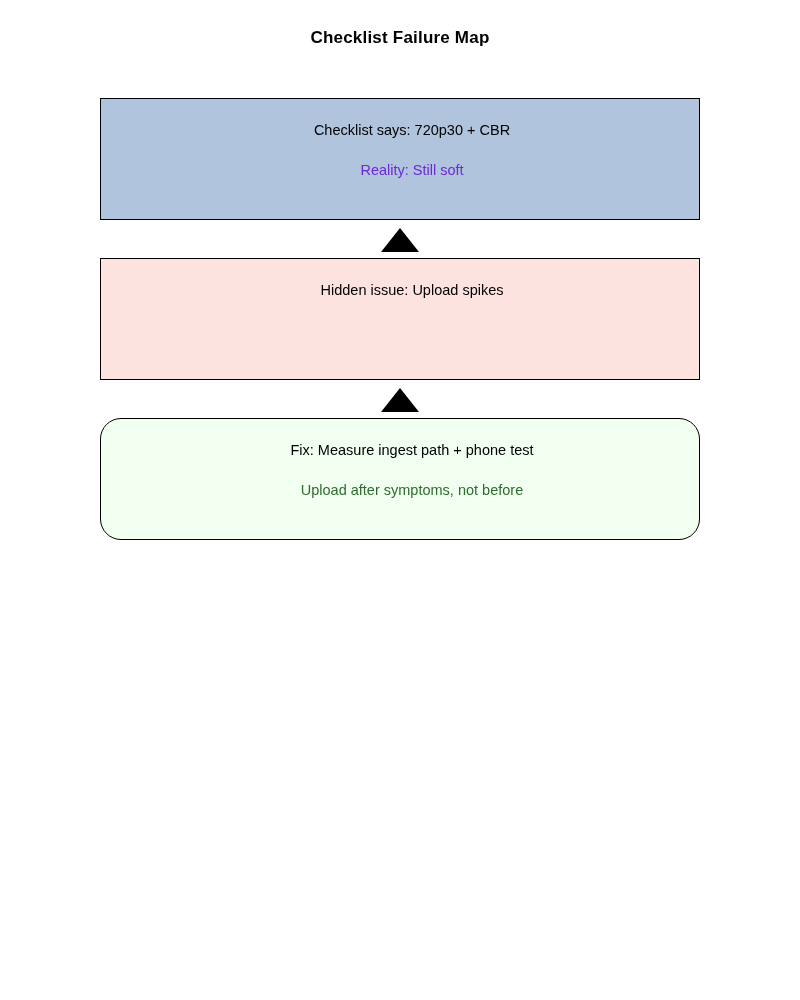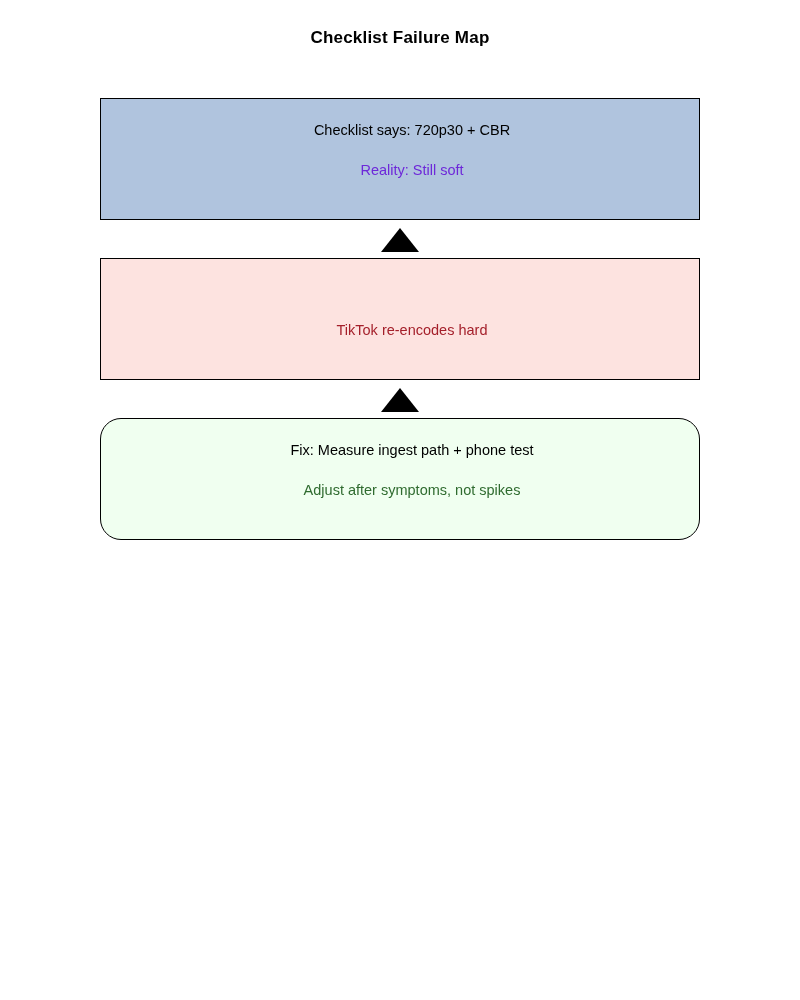--- a/index.html
+++ b/index.html
@@ -92,27 +92,27 @@
     <div class="node-line secondary" id="checklist-secondary" style="color: #6d28d9;">Reality: Still soft</div>
   </div>
 
   <div class="flow-arrow" id="arrow-1">
     <svg width="38" height="24" viewBox="0 0 38 24" xmlns="http://www.w3.org/2000/svg">
       <polygon points="19,0 38,24 0,24" fill="#000000"></polygon>
     </svg>
   </div>
 
   <div class="flow-node" id="node-hidden" style="background: rgb(253, 227, 224); border-color: rgb(0, 0, 0);">
-    <div class="node-line secondary" id="hidden-secondary" style="color: rgb(164, 31, 42);">TikTok re-encodes hard</div>
+    <div class="node-line primary">Hidden issue: Upload spikes</div>
   </div>
 
   <div class="flow-arrow" id="arrow-2">
     <svg width="38" height="24" viewBox="0 0 38 24" xmlns="http://www.w3.org/2000/svg">
       <polygon points="19,0 38,24 0,24" fill="#000000"></polygon>
     </svg>
   </div>
 
   <div class="flow-node" id="node-fix" style="background: rgb(240, 255, 240); border-color: rgb(0, 0, 0);">
     <div class="node-line primary">Fix: Measure ingest path + phone test</div>
-    <div class="node-line secondary" id="fix-secondary" style="color: rgb(47, 107, 47);">Adjust after symptoms, not spikes</div>
+    <div class="node-line secondary" id="fix-secondary" style="color: rgb(47, 107, 47);">Upload after symptoms, not before</div>
   </div>
 
 </div>
 
 </body></html>

